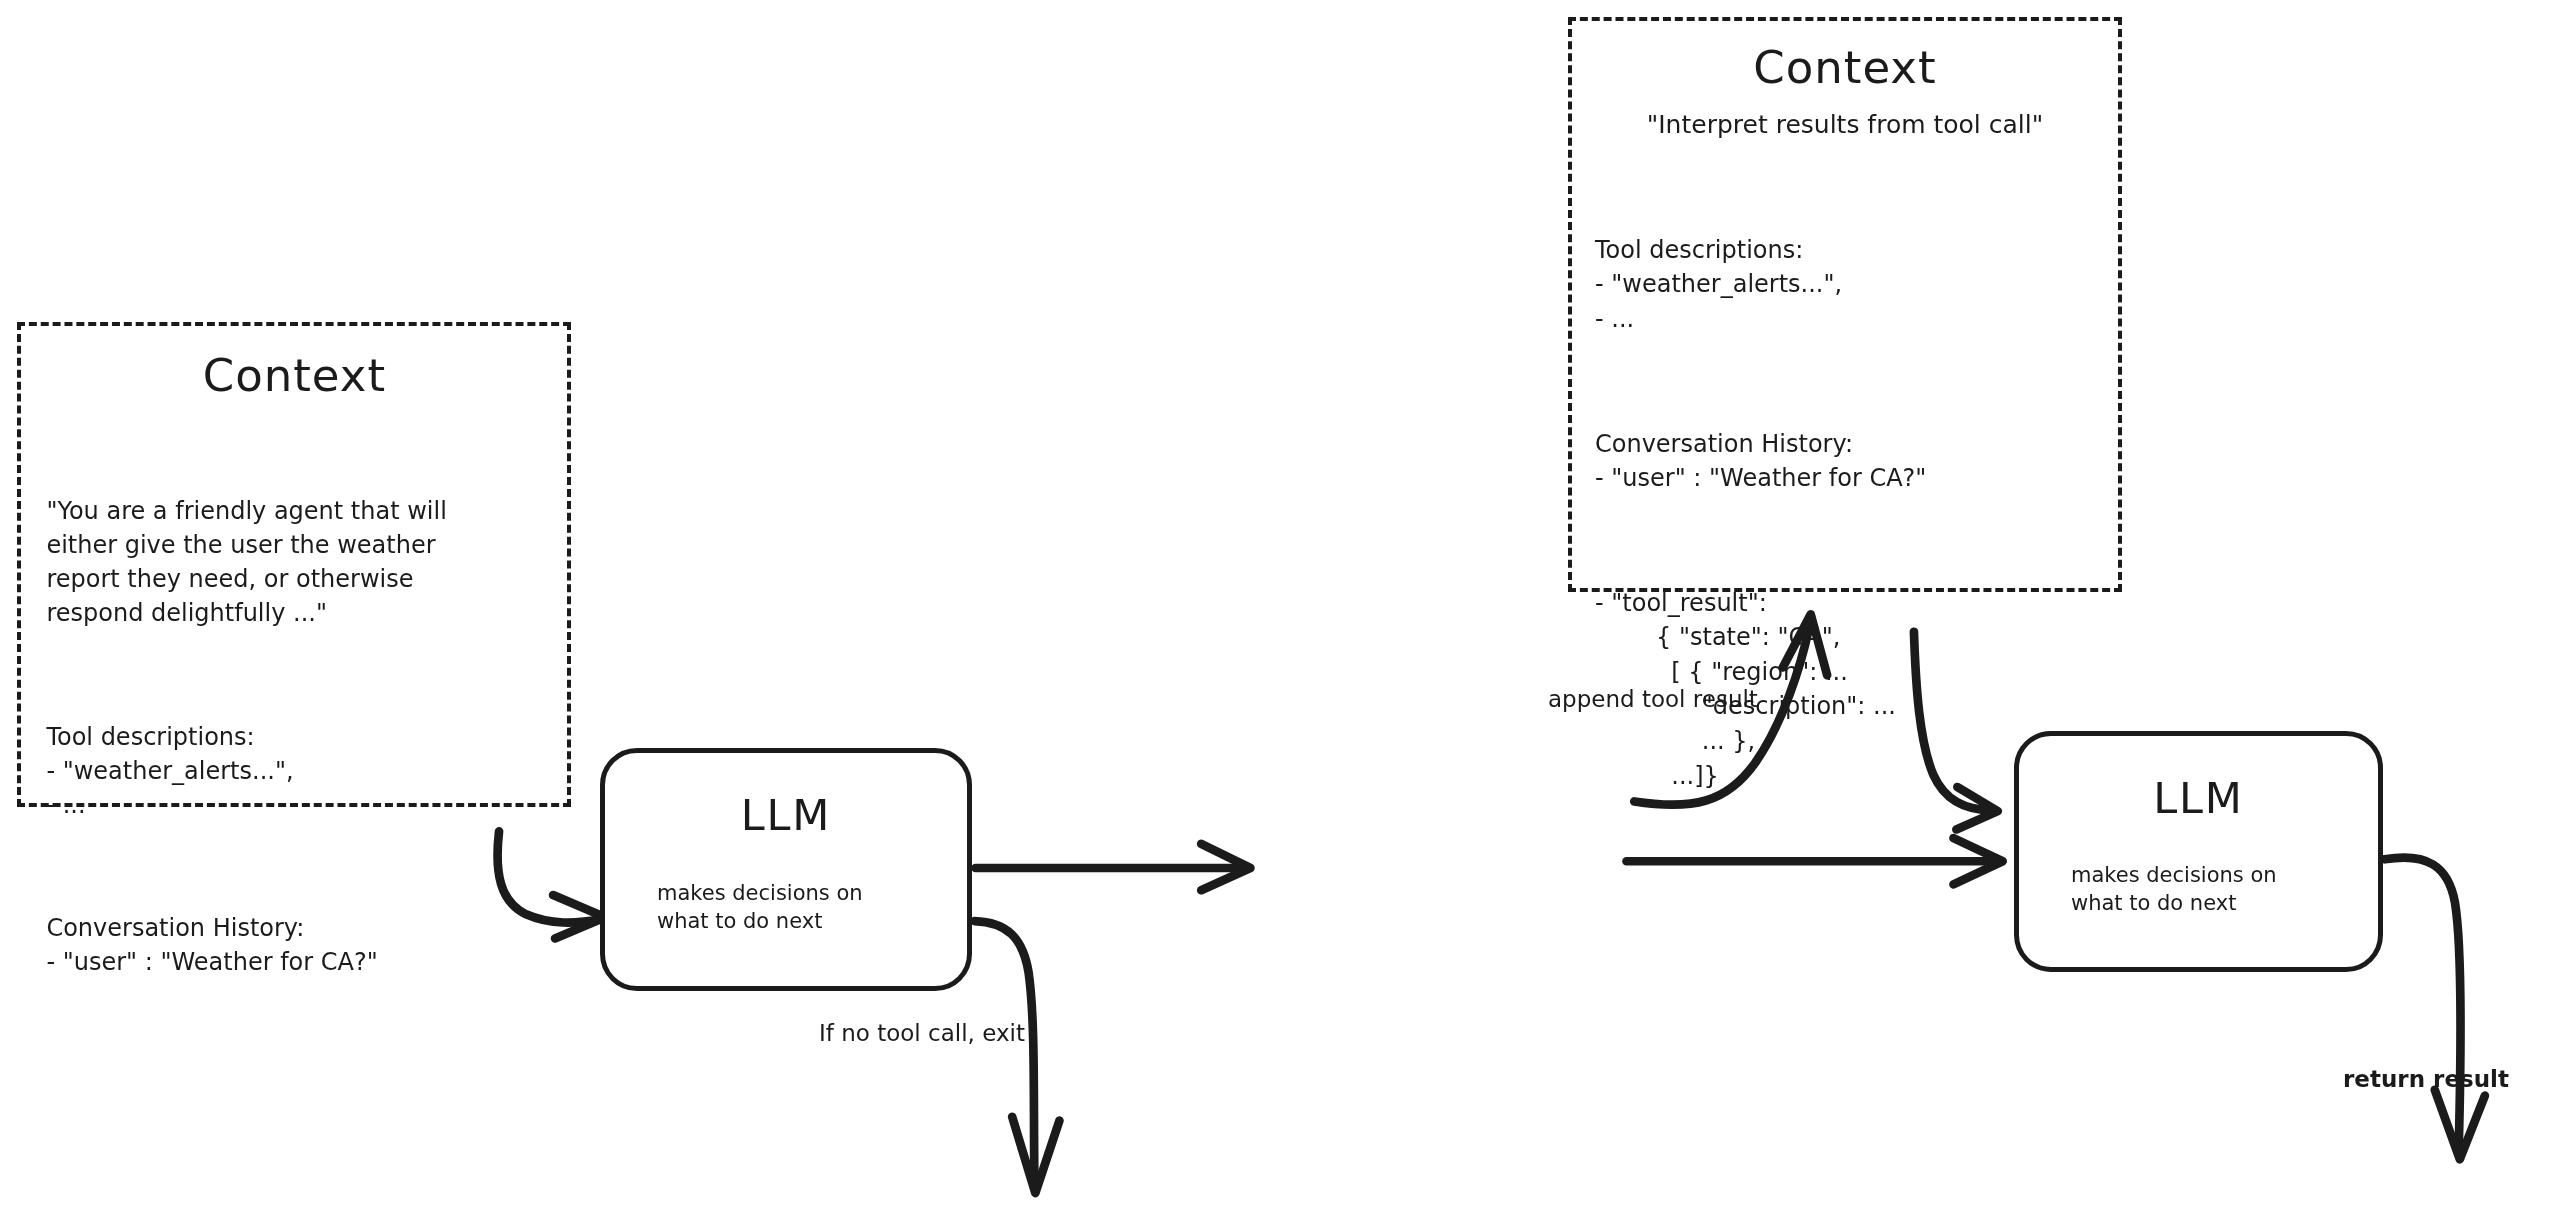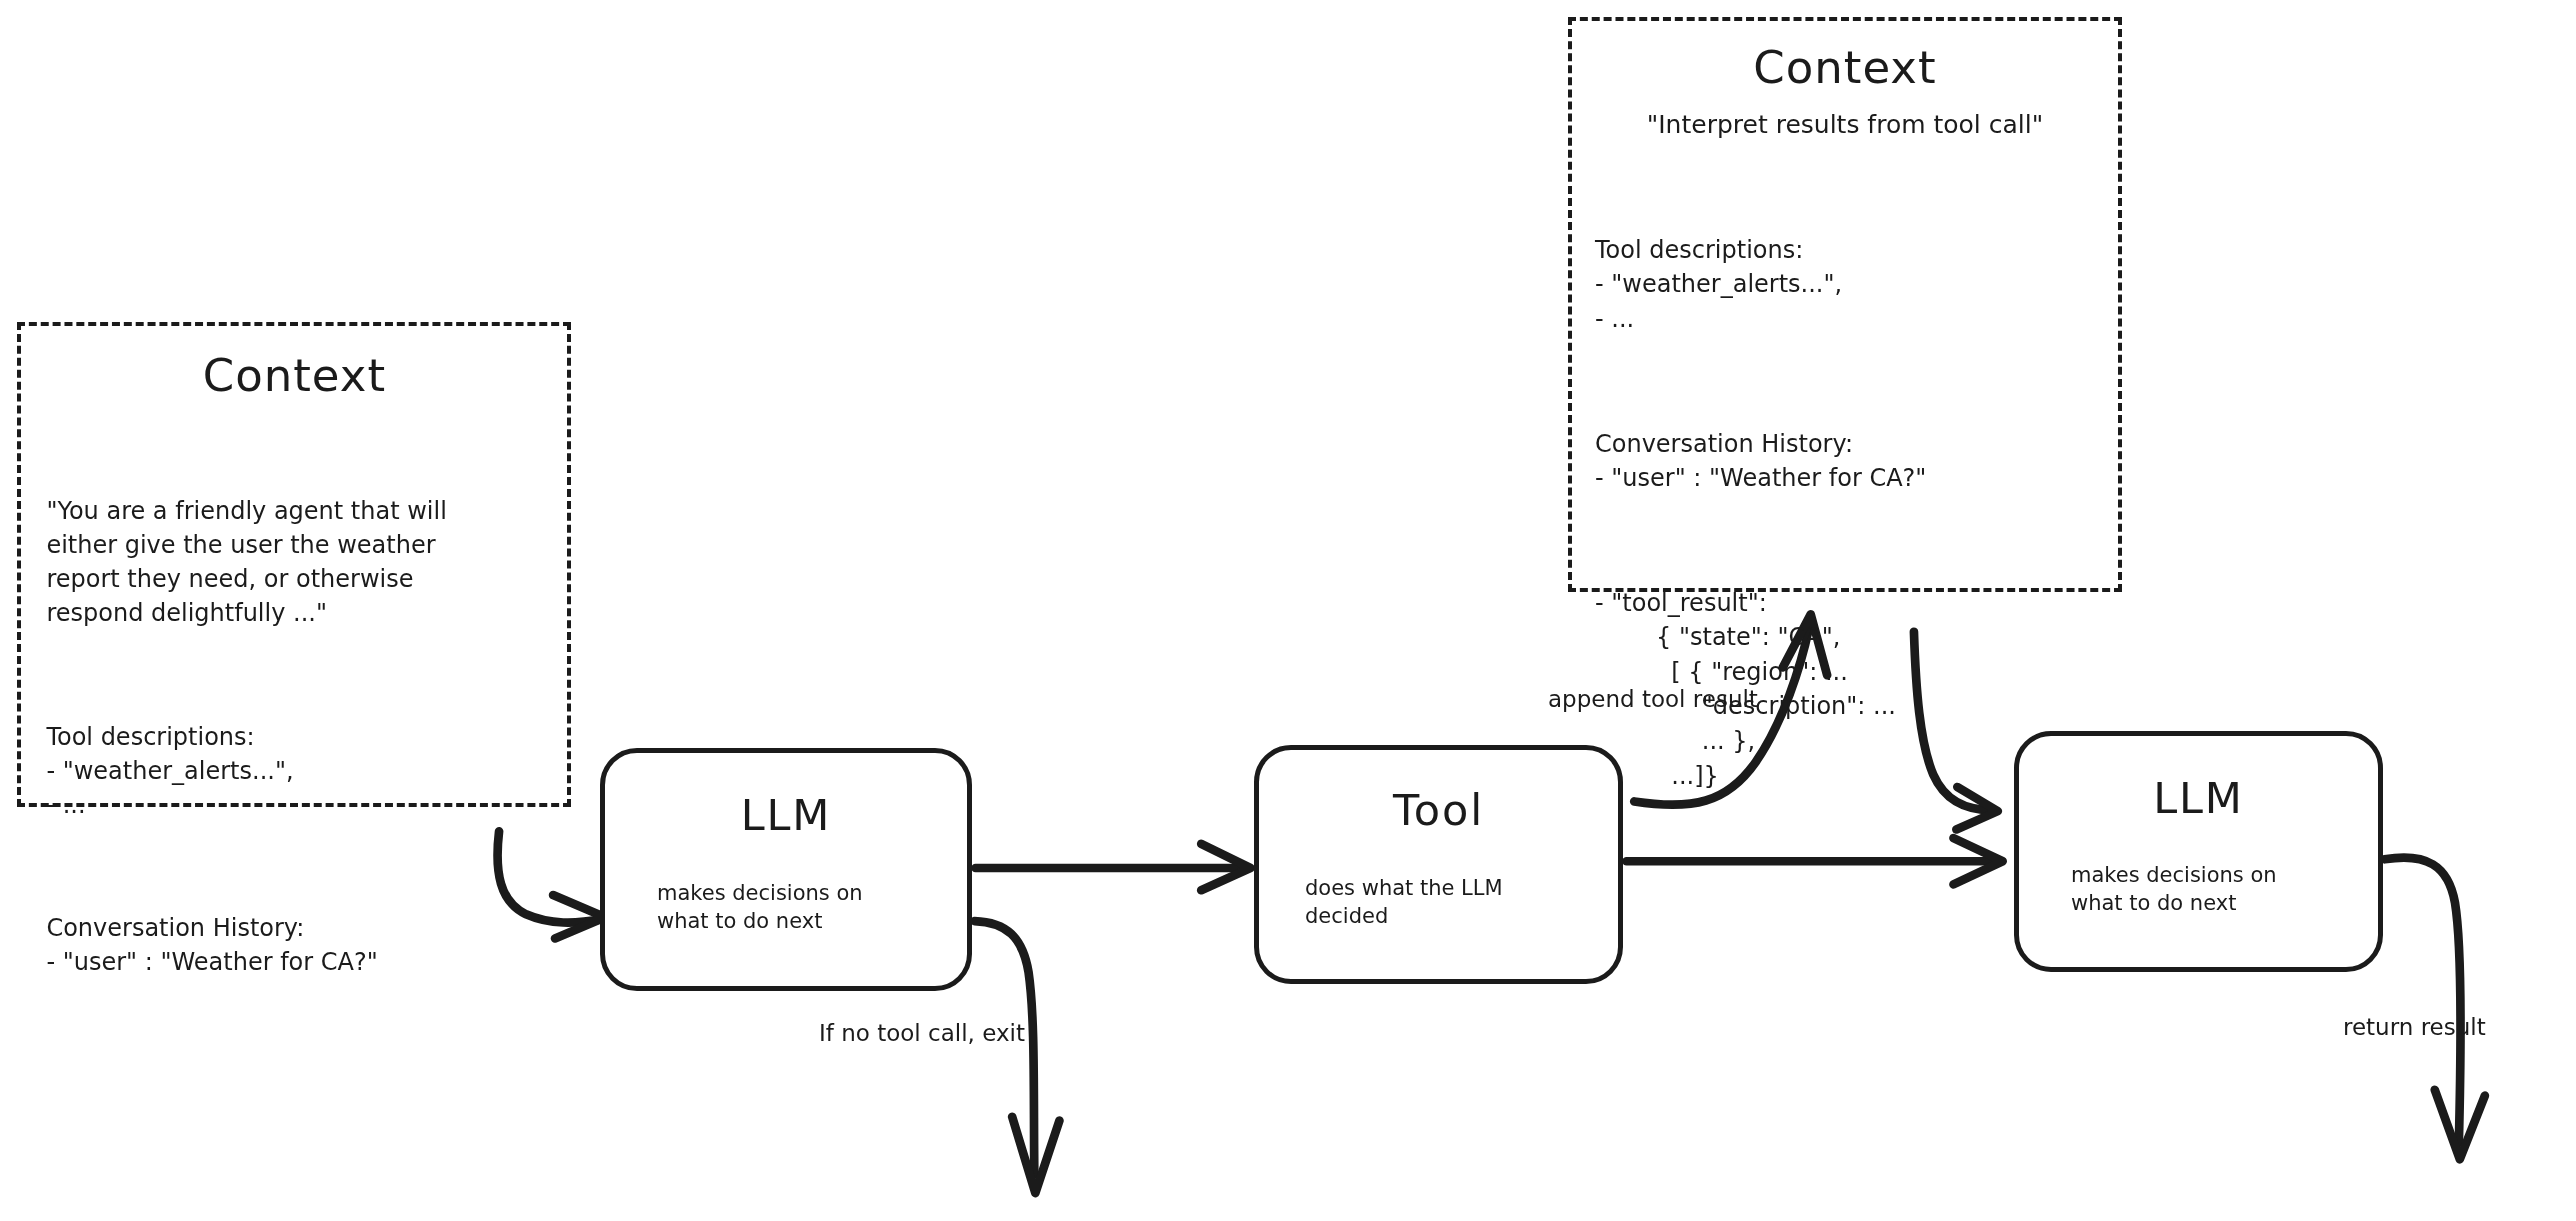--- a/index.html
+++ b/index.html
@@ -114,21 +114,21 @@
   .edge-label {
     position: absolute;
     font-size: 23px;
     line-height: 1;
     white-space: nowrap;
     color: #1b1b1b;
     text-align: center;
   }
   #label-no-tool-call { left: 819px;  top: 1022px; }
   #label-append-tool  { left: 1548px; top: 688px;  }
-  #label-return       { left: 2343px; top: 1016px; }
+  #label-return       { left: 2343px; top: 1068px; font-weight: bold; }
 </style>
 </head>
 <body>
 
 <div id="canvas">
 
   <svg id="edges" viewBox="0 0 2670 1266" xmlns="http://www.w3.org/2000/svg">
     <g fill="none" stroke="#1b1b1b" stroke-width="9" stroke-linecap="round" stroke-linejoin="round">
 
       <path d="M517,862 C512,905 518,935 545,948 C570,959 596,958 624,953"></path>
@@ -186,25 +186,20 @@
           ...]}</div>
     </div>
   </div>
 
   <div class="node" id="node-llm1">
     <div class="node-title">LLM</div>
     <div class="node-sub">makes decisions on
 what to do next</div>
   </div>
 
-  <div class="node" id="node-tool">
-    <div class="node-title">Tool</div>
-    <div class="node-sub">does what the LLM
-decided</div>
-  </div>
 
   <div class="node" id="node-llm2">
     <div class="node-title">LLM</div>
     <div class="node-sub">makes decisions on
 what to do next</div>
   </div>
 
   <div class="edge-label" id="label-no-tool-call">If no tool call, exit</div>
   <div class="edge-label" id="label-append-tool">append tool result</div>
   <div class="edge-label" id="label-return">return result</div>

